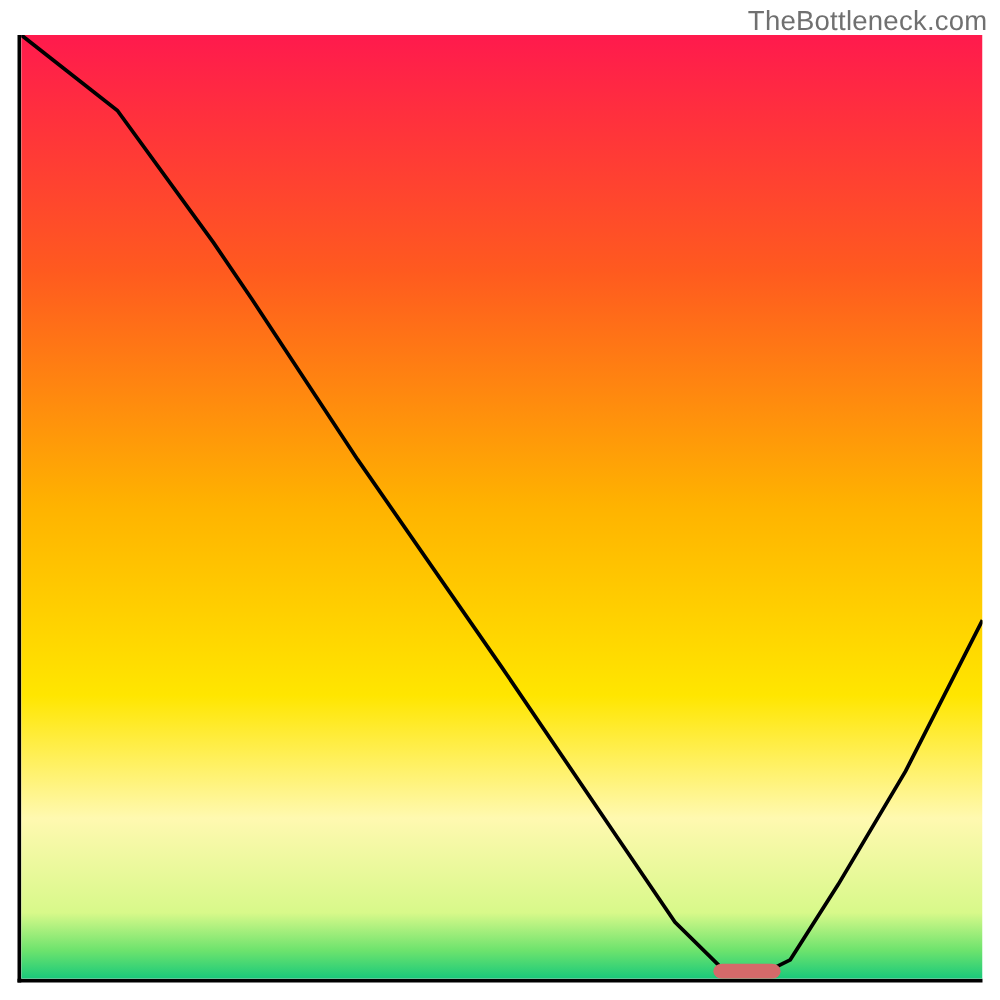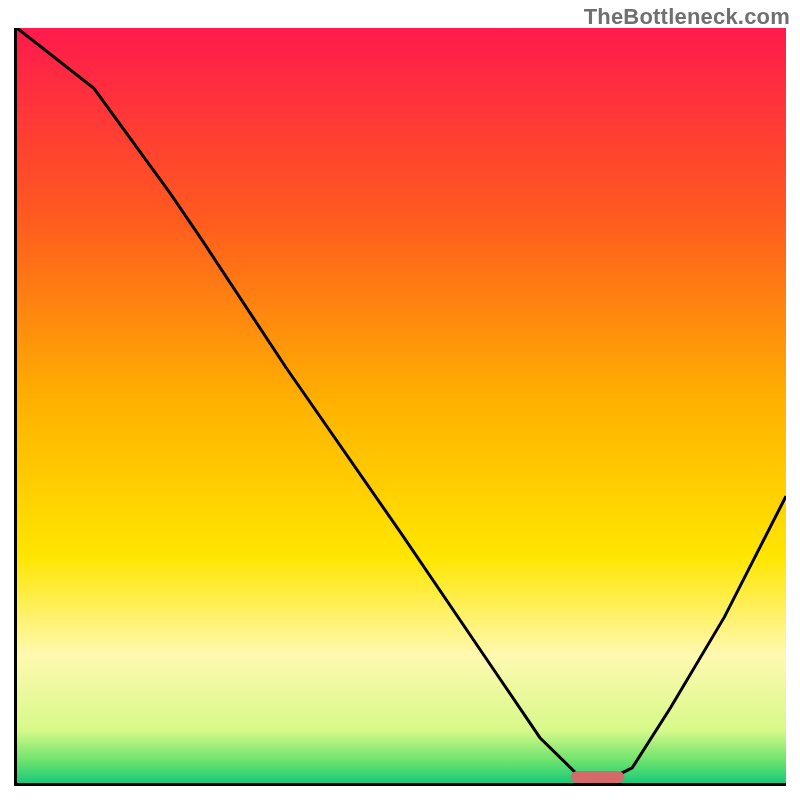--- a/index.html
+++ b/index.html
@@ -14,21 +14,21 @@
     position: relative;
     width: 800px;
     height: 800px;
   }
   .watermark {
     position: absolute;
     top: 4px;
     right: 10px;
     color: #707070;
     font-size: 22px;
-    font-weight: 700;
+    font-weight: 400;
     letter-spacing: 0.2px;
   }
   .plot-border {
     position: absolute;
     left: 14px;
     top: 28px;
     width: 772px;   
     height: 758px;  
     border-left: 3px solid #000;
     border-bottom: 3px solid #000;

